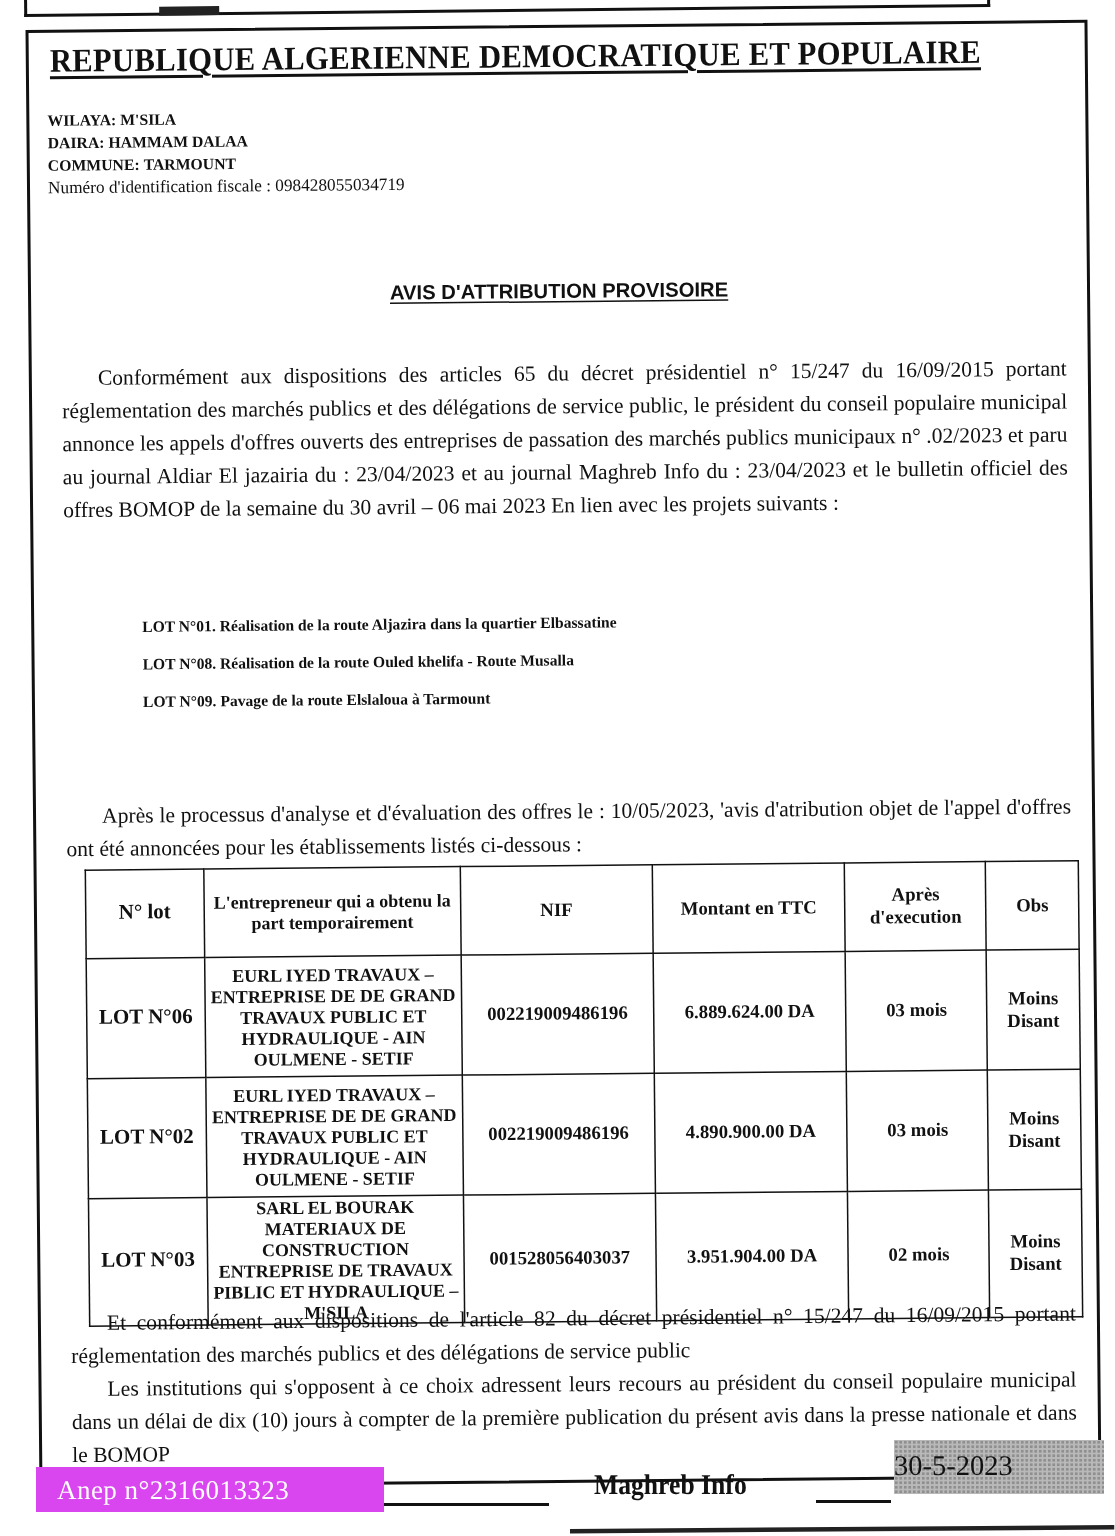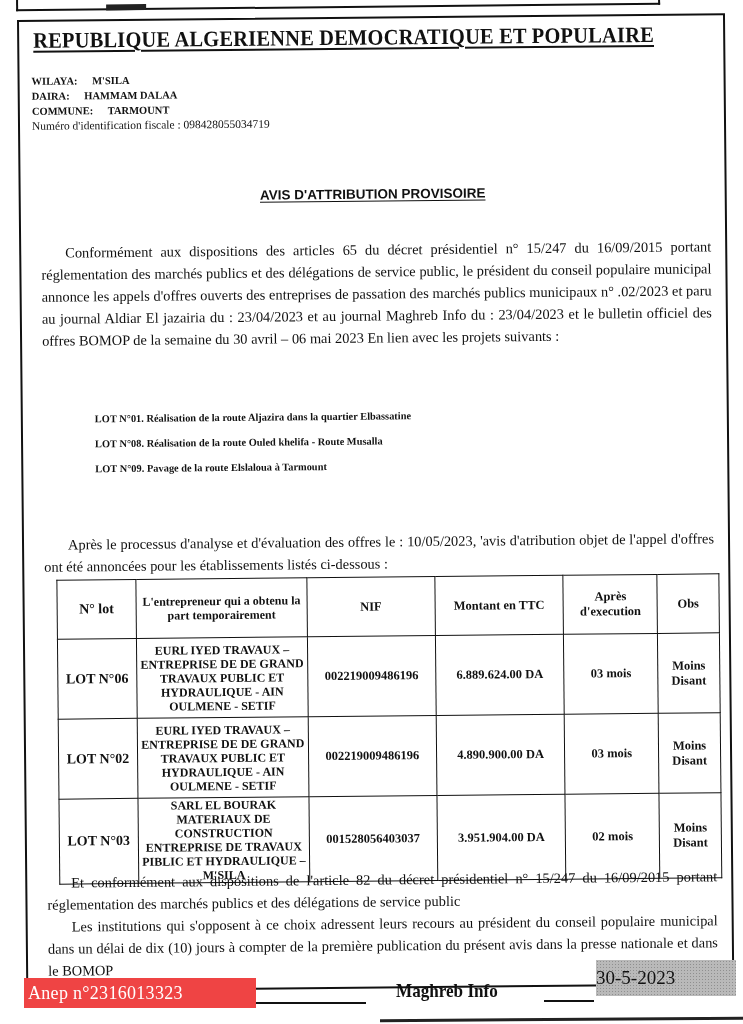--- a/index.html
+++ b/index.html
@@ -18,21 +18,21 @@
       box-sizing: border-box;
     }
     .title {
       position: absolute; left: 14px; top: 6px; margin: 0;
       font-size: 22px; font-weight: bold; letter-spacing: 0.2px;
       text-decoration: underline; text-underline-offset: 3px; white-space: nowrap;
       transform: scaleX(0.93); transform-origin: 0 0;
     }
     .admin { position: absolute; left: 12px; top: 52px; font-size: 10.5px; line-height: 15px; }
     .admin .lbl { font-weight: bold; text-transform: uppercase; }
-    .admin .val { font-weight: bold; margin-left: 12px; }
+    .admin .val { font-weight: bold; }
     .admin .nif { font-size: 11.5px; }
     .avis-title {
       position: absolute; left: 0; right: 0; top: 168px; text-align: center;
       font-family: "Liberation Sans", sans-serif; font-weight: bold; font-size: 13.5px;
       text-decoration: underline; text-underline-offset: 2px;
     }
     .para {
       position: absolute; left: 20px; width: 670px; font-size: 14.4px; line-height: 22px; text-align: justify;
     }
     .para p { margin: 0; }
@@ -51,22 +51,22 @@
     .c-ent { width: 168px; line-height: 14px; font-size: 12px; }
     .c-nif { width: 122px; }
     .c-mt { width: 125px; }
     .c-del { width: 88px; }
     .c-obs { width: 56px; }
     .p3 { top: 850px; }
     .footer {
       position: absolute; left: 24px; top: 978px; width: 700px; height: 30px;
     }
     .anep {
-      position: absolute; left: 0; top: 0; width: 232px; height: 30px; background: #ef4444; color: #fff;
-      font-size: 18px; line-height: 30px; padding-left: 4px; box-sizing: border-box; letter-spacing: 0.3px;
+      position: absolute; left: 0; top: 0; width: 232px; height: 30px; background: #d946ef; color: #fff;
+      font-size: 18px; line-height: 30px; padding-left: 14px; box-sizing: border-box; letter-spacing: 0.3px;
     }
     .rule { position: absolute; height: 2px; background: #111; top: 24px; }
     .r1 { left: 232px; width: 110px; }
     .r2 { left: 520px; width: 50px; top: 22px; }
     .maghreb { position: absolute; left: 372px; top: 2px; font-size: 19px; font-weight: bold; transform: scaleX(0.9); transform-origin: 0 0; }
     .date-badge {
       position: absolute; left: 572px; top: -18px; width: 140px; height: 36px; background: #b9b9b9;
       font-size: 19px; font-weight: normal; line-height: 36px; text-align: left;
       background-image: radial-gradient(#8f8f8f 1px, transparent 1px); background-size: 3px 3px;
     }

